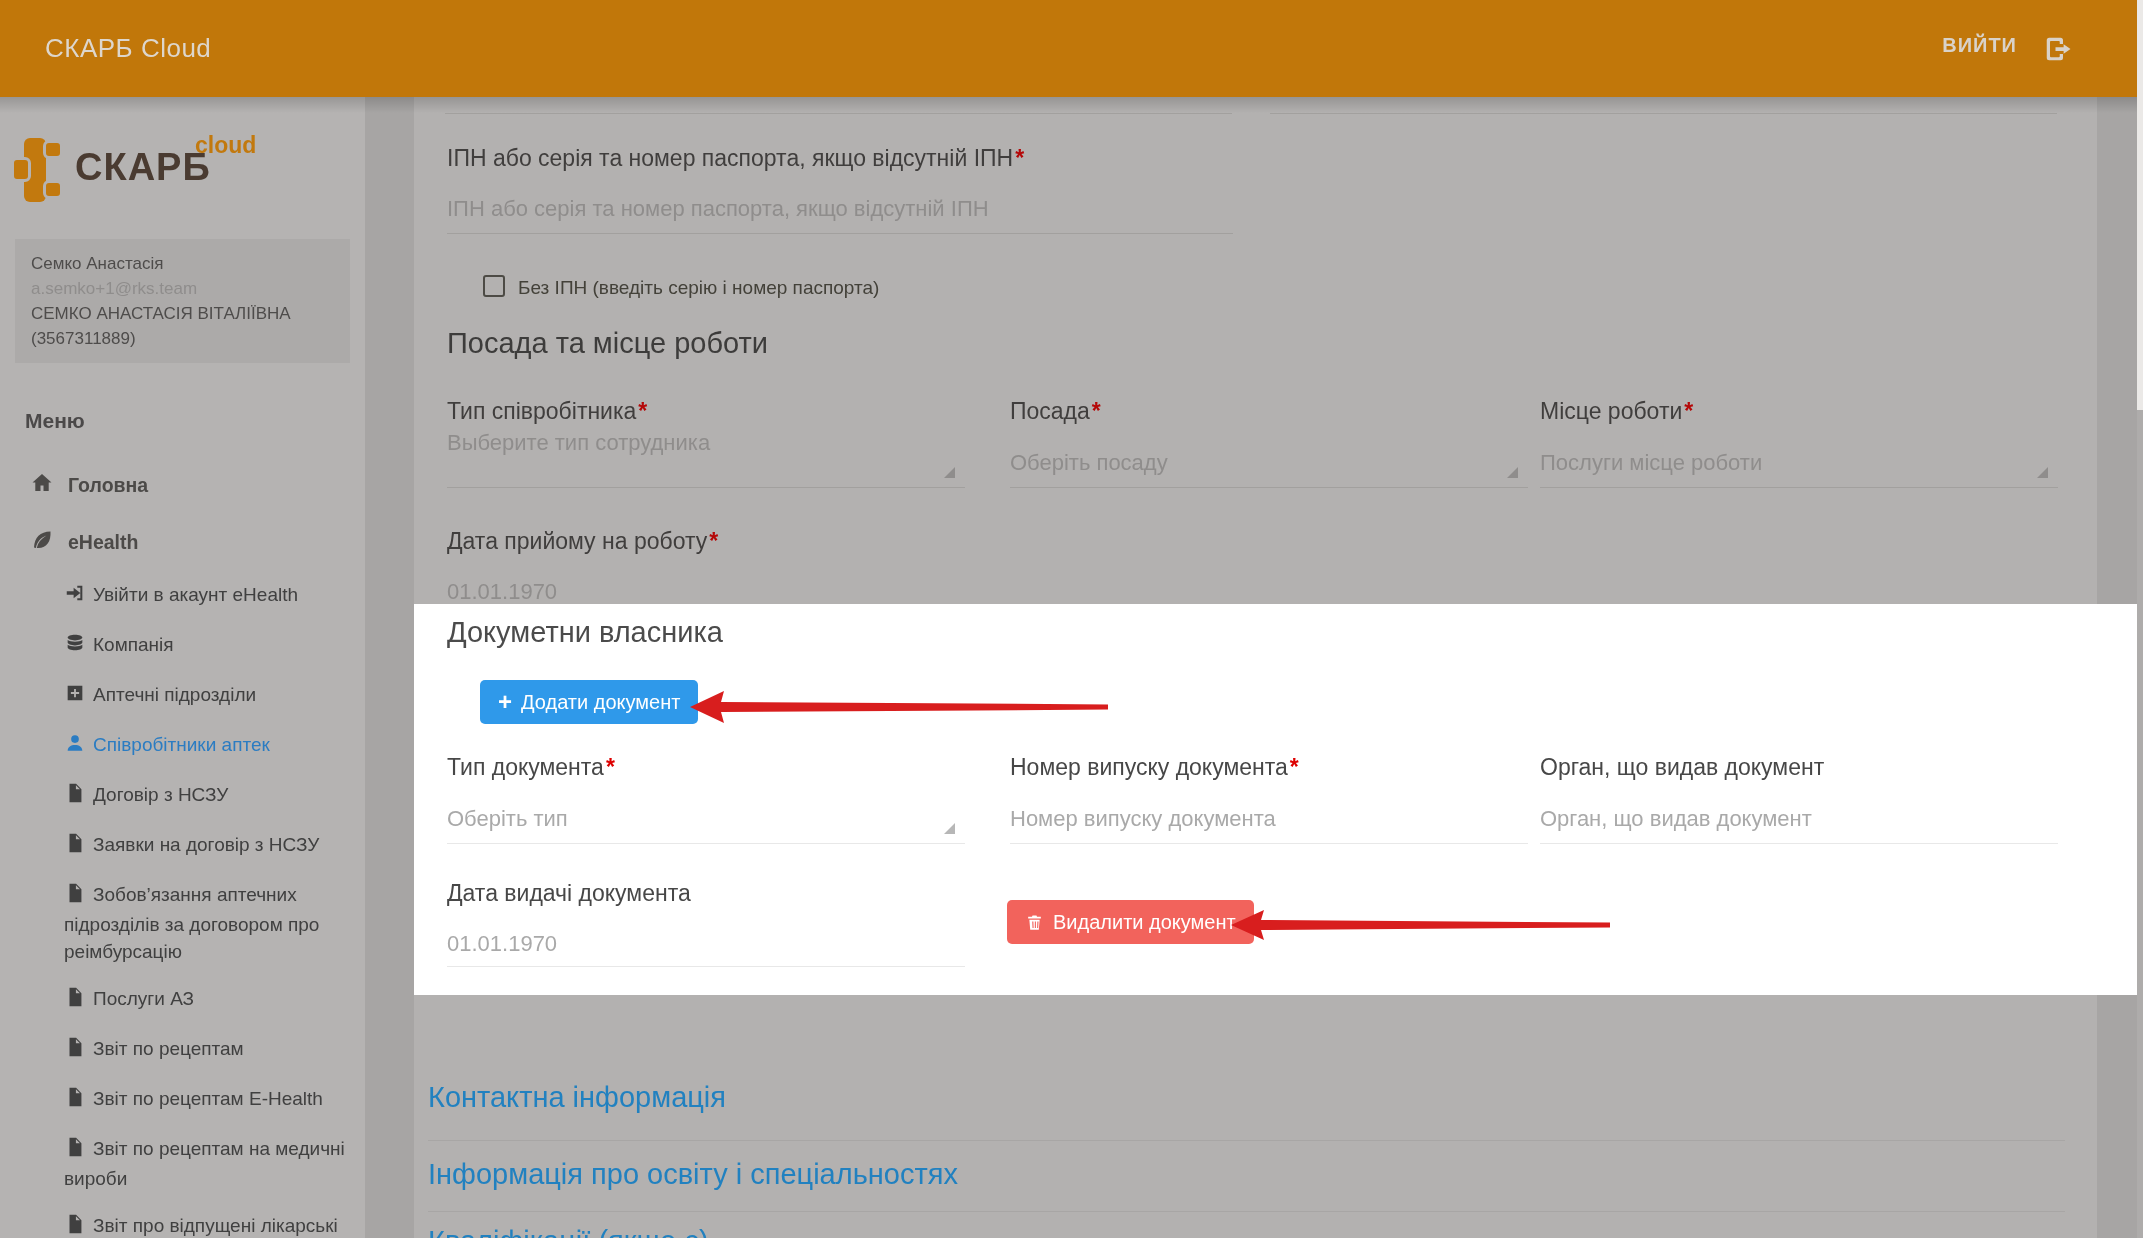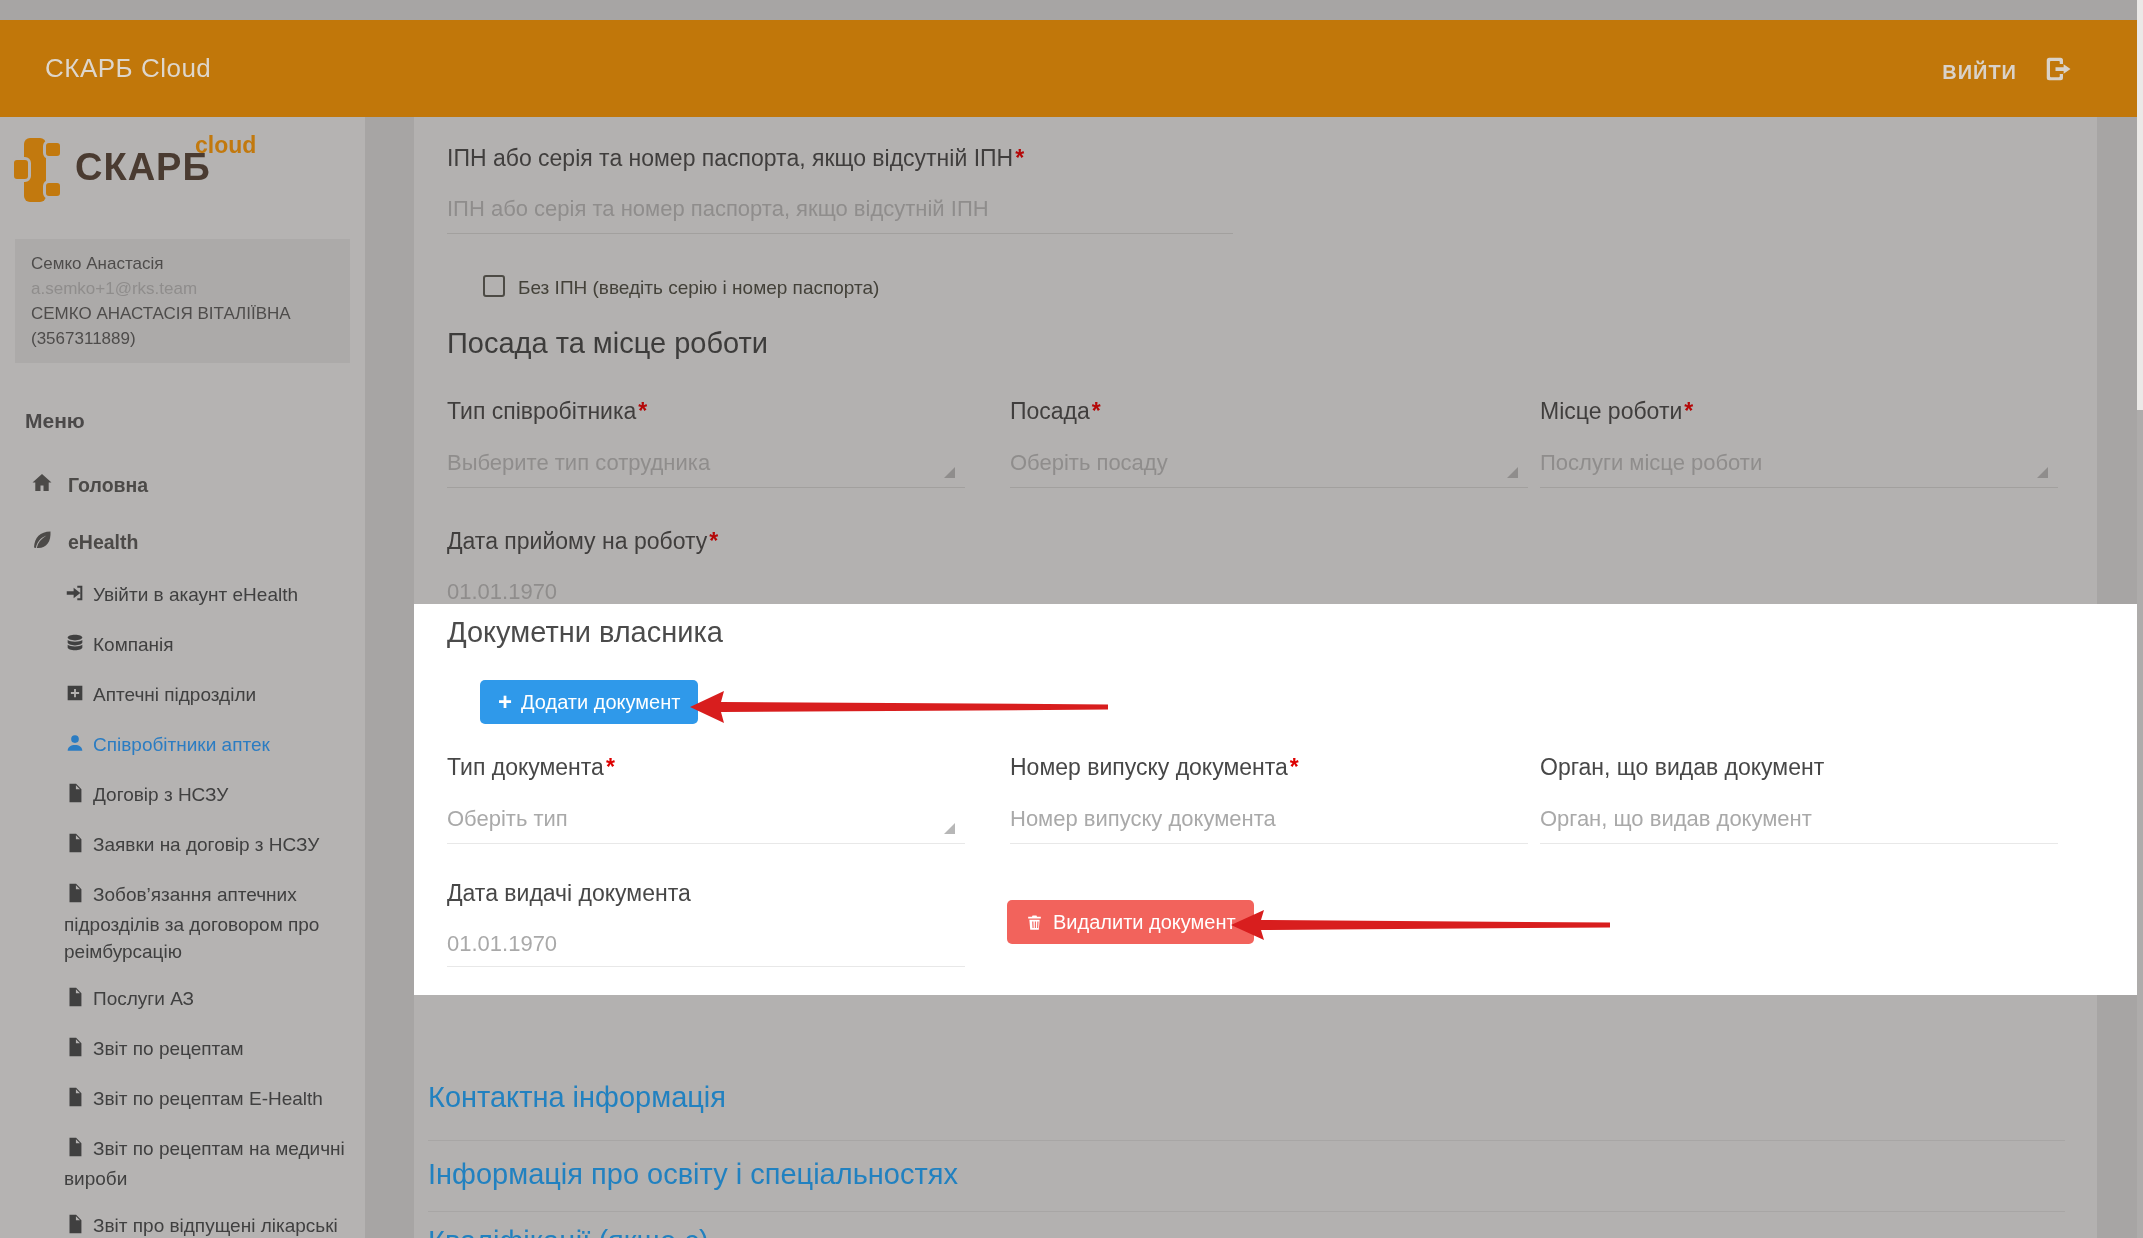--- a/index.html
+++ b/index.html
@@ -1,23 +1,23 @@
 <!DOCTYPE html>
 <html><head>
 <meta charset="utf-8">
 <style>
   html,body{margin:0;padding:0;background:#8f8d8c;}
   *{box-sizing:border-box;font-family:"Liberation Sans","DejaVu Sans",sans-serif;}
   #stage{position:relative;width:2143px;height:1238px;overflow:hidden;background:#a7a5a4;}
 
   
   .header{position:absolute;left:0;top:0;width:2137px;height:97px;background:#c1770a;z-index:30;
-          display:flex;align-items:center;justify-content:space-between;padding:0 64px 0 45px;margin-top:20px;}
+          display:flex;align-items:center;justify-content:space-between;padding:0 64px 0 45px;}
   .header-title{font-size:26px;color:#ddd6cc;letter-spacing:.5px;}
-  .logout{display:flex;align-items:flex-end;gap:26px;cursor:pointer;}
+  .logout{display:flex;align-items:flex-start;gap:26px;cursor:pointer;}
   .logout-label{font-size:20px;font-weight:700;color:#d9d2c9;letter-spacing:1px;}
   .logout-ic svg{display:block;width:30px;height:30px;fill:#d9d2c9;}
   .header-shadow{position:absolute;left:0;top:97px;width:2137px;height:16px;z-index:25;
           background:linear-gradient(rgba(0,0,0,.16),rgba(0,0,0,0));pointer-events:none;}
 
   
   .scrollbar{position:absolute;right:0;top:0;width:6px;height:1238px;background:#aeacab;z-index:40;}
   .scroll-thumb{position:absolute;left:0;top:0;width:6px;height:410px;background:#ebe9e7;}
 
   
@@ -180,21 +180,21 @@
 
     <div class="checkbox" style="left:69px;top:178px;"></div>
     <div class="cb-label" style="left:104px;top:180px;">Без ІПН (введіть серію і номер паспорта)</div>
 
     <div class="abs h2" style="left:33px;top:230px;">Посада та місце роботи</div>
 
     <div class="abs lbl req" style="left:33px;top:301px;">Тип співробітника</div>
     <div class="abs lbl req" style="left:596px;top:301px;">Посада</div>
     <div class="abs lbl req" style="left:1126px;top:301px;">Місце роботи</div>
 
-    <div class="abs ph" style="left:33px;top:353px;">Выберите тип сотрудника</div>
+    <div class="abs ph" style="left:33px;top:333px;">Выберите тип сотрудника</div>
     <div class="caret" style="left:530px;top:370px;"></div>
     <div class="abs ph" style="left:596px;top:353px;">Оберіть посаду</div>
     <div class="caret" style="left:1093px;top:370px;"></div>
     <div class="abs ph" style="left:1126px;top:353px;">Послуги місце роботи</div>
     <div class="caret" style="left:1623px;top:370px;"></div>
 
     <div class="hline" style="left:33px;top:390px;width:518px;"></div>
     <div class="hline" style="left:596px;top:390px;width:518px;"></div>
     <div class="hline" style="left:1126px;top:390px;width:518px;"></div>
 

